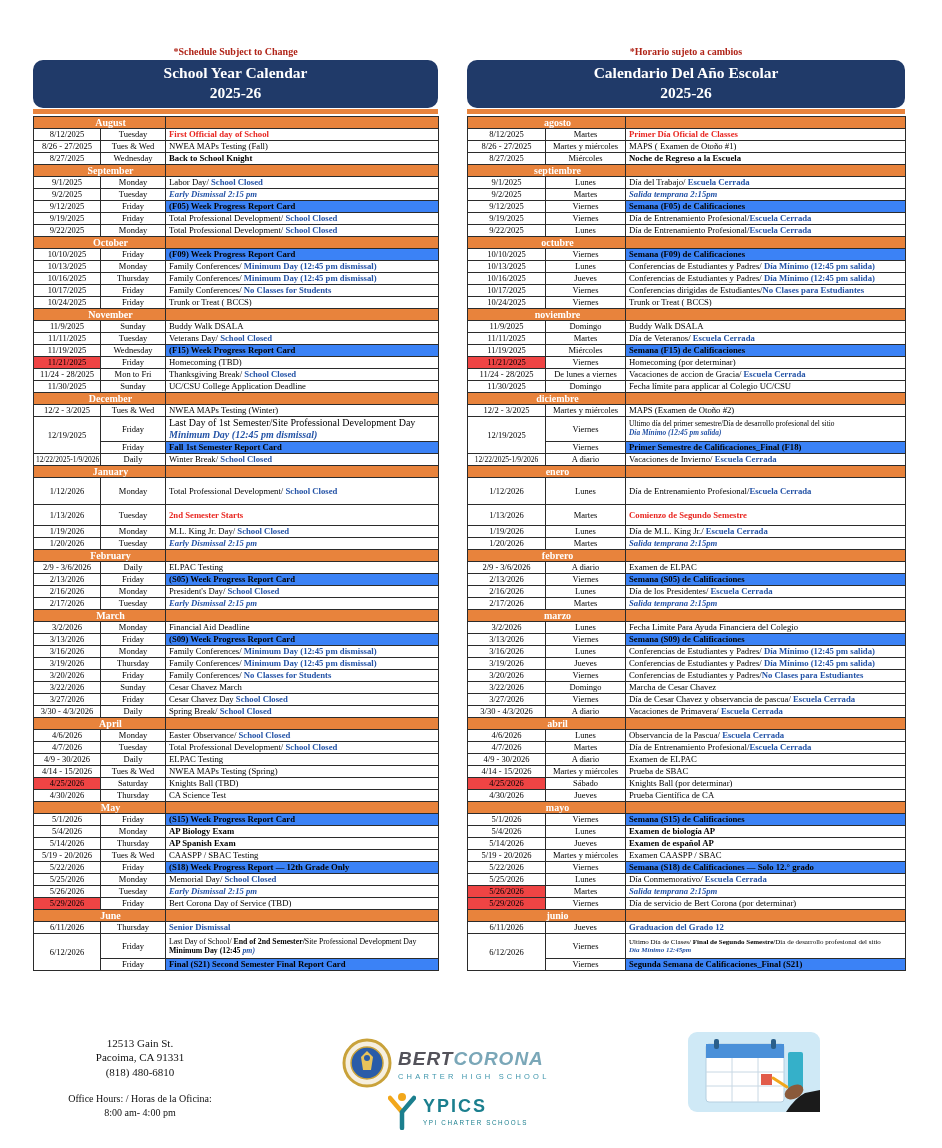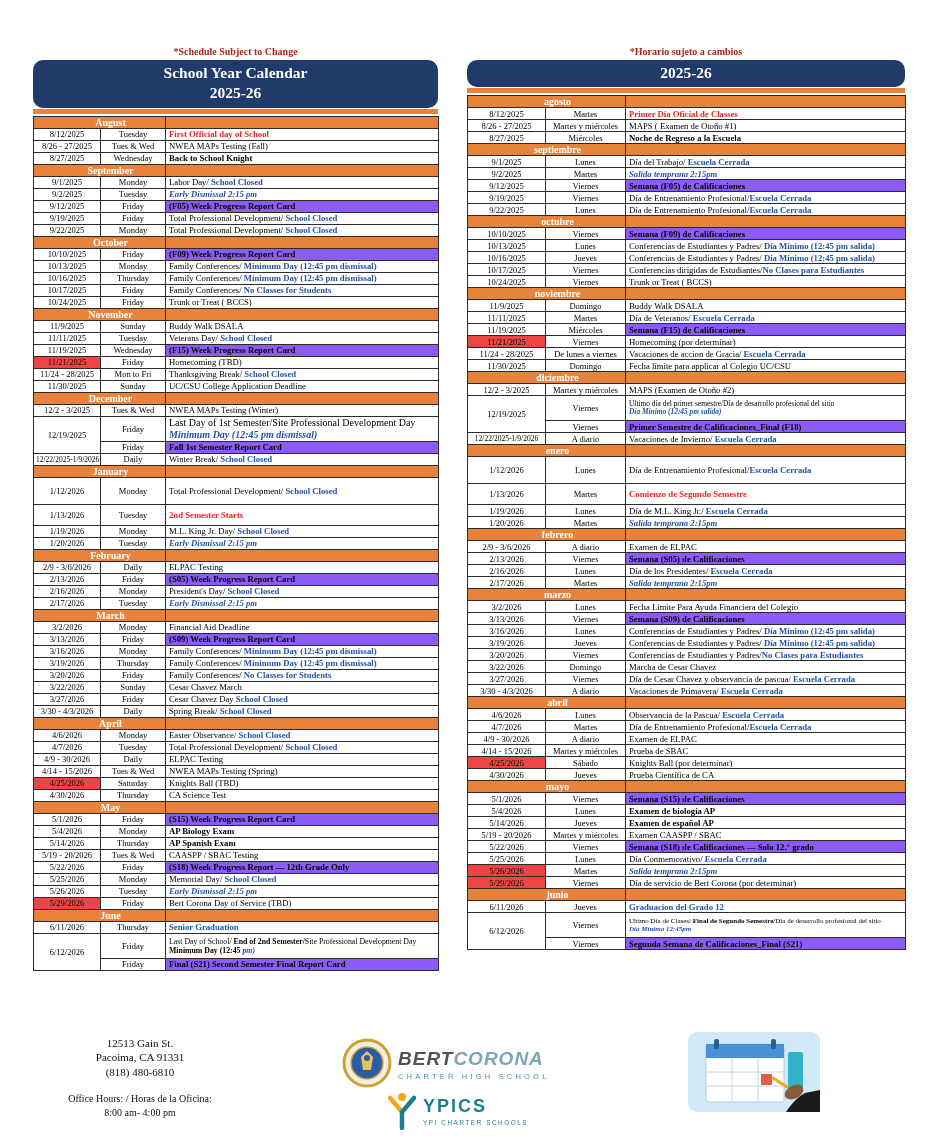--- a/index.html
+++ b/index.html
@@ -16,21 +16,21 @@
   .accent { height:5px; background:#e8833c; margin:1px 0 2px; }
 
   table.cal { width:100%; border-collapse:collapse; table-layout:fixed; }
   .cal td { border:1px solid #2b2b2b; height:12px; padding:0 2px; overflow:hidden;
             white-space:nowrap; vertical-align:middle; font-size:8.7px; color:#000; }
   .cal td.date { text-align:center; font-size:8.5px; }
   .cal td.day  { text-align:center; font-size:8.5px; }
   .cal td.event{ text-align:left; padding-left:3px; line-height:1.2; }
   .cal tr.month > td { background:#e8833c; color:#fff; font-weight:bold;
                        font-size:10px; text-align:center; height:12px;padding-left:24px; }
-  td.gray   { background:#8b5cf6; }
+  td.gray   { background:#3b82f6; }
   td.pinkbg { background:#ef4444; }
 
   .seg.p   { color:#000; }
   .seg.b   { font-weight:bold; }
   .seg.bb  { color:#2453a6; font-weight:bold; }
   .seg.bib { color:#2453a6; font-weight:bold; font-style:italic; }
   .seg.rb  { color:#e8251f; font-weight:bold; }
 
   .addr   { position:absolute; left:55px; top:1036px; width:170px; text-align:center;
             font-size:11px; line-height:1.3; color:#111; }
@@ -373,38 +373,39 @@
             <td class="day">Friday</td>
             <td class="event"><span class="seg p">Bert Corona Day of Service (TBD)</span></td>
           </tr>
           <tr class="month">
             <td colspan="2">June</td>
             <td></td>
           </tr>
           <tr>
             <td class="date">6/11/2026</td>
             <td class="day">Thursday</td>
-            <td class="event"><span class="seg bb">Senior Graduation</span></td>
+            <td class="event"><span class="seg bb">Senior Dismissal</span></td>
           </tr>
           <tr style="height: 25px;">
             <td class="date" rowspan="2">6/12/2026</td>
             <td class="day">Friday</td>
             <td class="event" style="font-size: 7.8px;"><span class="seg p">Last Day of School/ </span><span class="seg b">End of 2nd Semester/</span><span class="seg p">Site Professional Development Day</span><br><span class="seg b">Minimum Day (12:45 </span><span class="seg bib">pm)</span></td>
           </tr>
           <tr>
             <td class="day">Friday</td>
             <td class="event gray"><span class="seg b">Final (S21) Second Semester Final Report Card</span></td>
           </tr>
         </tbody>
     </table>
   </div>
 
   <div class="col" id="col-right">
     <div class="note">*Horario sujeto a cambios</div>
     <div class="hdr">
+      <div>Calendario Del Año Escolar</div>
       <div>2025-26</div>
     </div>
     <div class="accent"></div>
     <table class="cal">
       <colgroup>
           <col style="width:78px">
           <col style="width:80px">
           <col style="width:280px">
         </colgroup>
       <tbody id="tbody-right">

